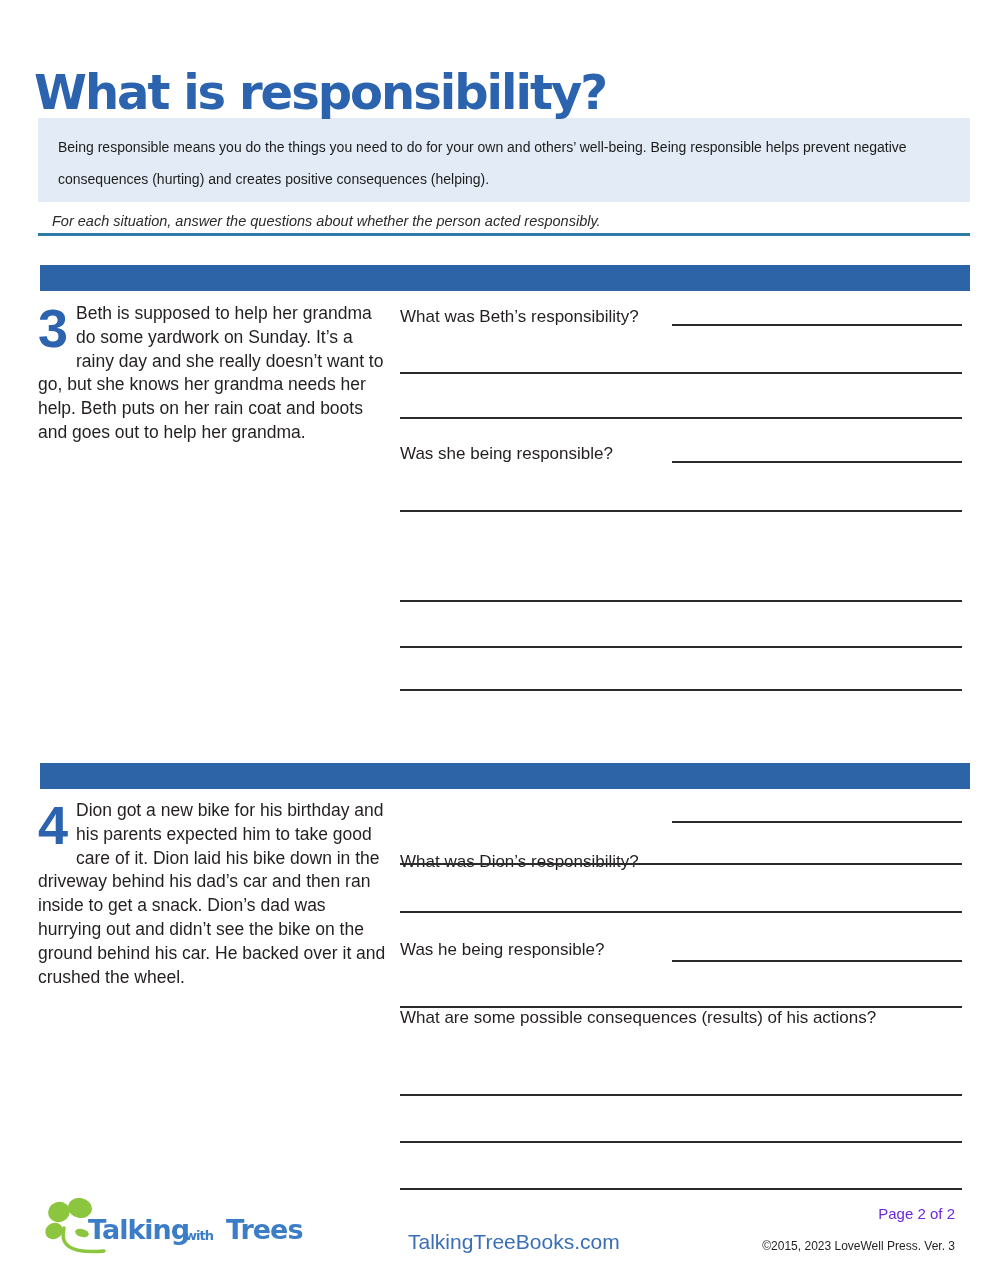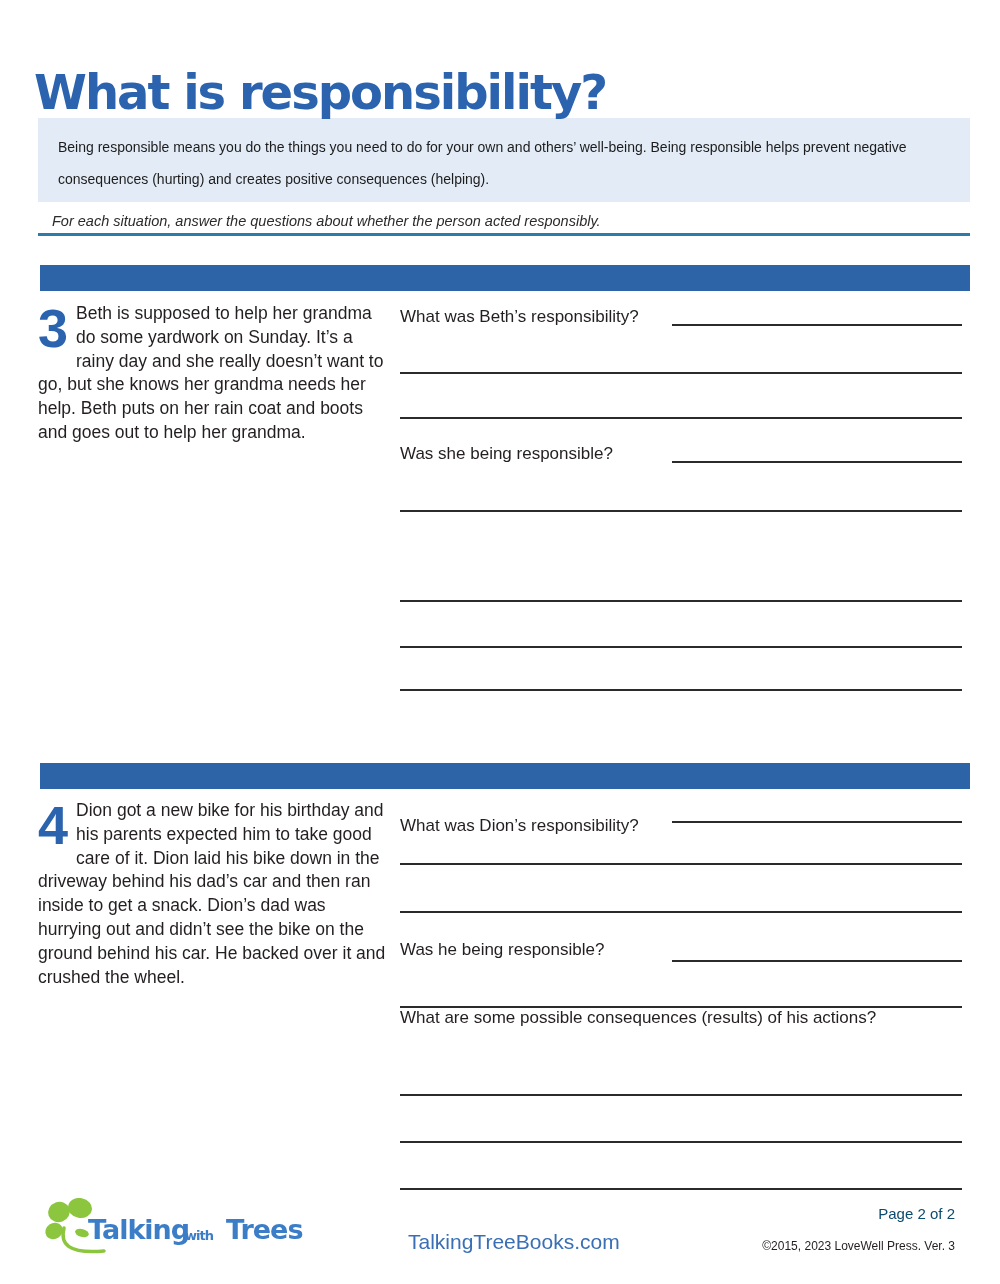--- a/index.html
+++ b/index.html
@@ -109,21 +109,21 @@
     left: 408px; top: 1230px;
     font-size: 21px;
     color: #3a6fb5;
     cursor: pointer;
     white-space: nowrap;
   }
   .footer-right {
     left: 640px; width: 315px;
     text-align: right;
   }
-  .page-number { top: 1205px; font-size: 15px; color: #0c4a6e; }
+  .page-number { top: 1205px; font-size: 15px; color: #6d28d9; }
   .copyright-text { top: 1239px; font-size: 12px; color: #231f20; }
 </style>
 </head>
 <body>
 
 <div class="page">
 
   <div class="abs page-title">What is responsibility?</div>
 
   <div class="abs intro-box">
@@ -147,21 +147,21 @@
   <div class="abs ans-line ans-full" style="top:510px"></div>
 
   <div class="abs ans-line ans-full" style="top:600px"></div>
   <div class="abs ans-line ans-full" style="top:646px"></div>
   <div class="abs ans-line ans-full" style="top:689px"></div>
 
   <div class="abs section-bar bar-s4"></div>
 
   <p class="abs story story-s4"><span class="dropcap">4</span><span>Dion got a new bike for his birthday and his parents expected him to take good care of it. Dion laid his bike down in the driveway behind his dad’s car and then ran inside to get a snack. Dion’s dad was hurrying out and didn’t see the bike on the ground behind his car. He backed over it and crushed the wheel.</span></p>
 
-  <div class="abs q-label" style="top:816px">What was Dion’s responsibility?</div>
+  <div class="abs q-label" style="top:852px">What was Dion’s responsibility?</div>
   <div class="abs ans-line ans-short" style="top:821px"></div>
   <div class="abs ans-line ans-full" style="top:863px"></div>
   <div class="abs ans-line ans-full" style="top:911px"></div>
 
   <div class="abs q-label" style="top:940px">Was he being responsible?</div>
   <div class="abs ans-line ans-short" style="top:960px"></div>
   <div class="abs ans-line ans-full" style="top:1006px"></div>
 
   <div class="abs q-label" style="top:1008px">What are some possible consequences (results) of his actions?</div>
   <div class="abs ans-line ans-full" style="top:1094px"></div>

